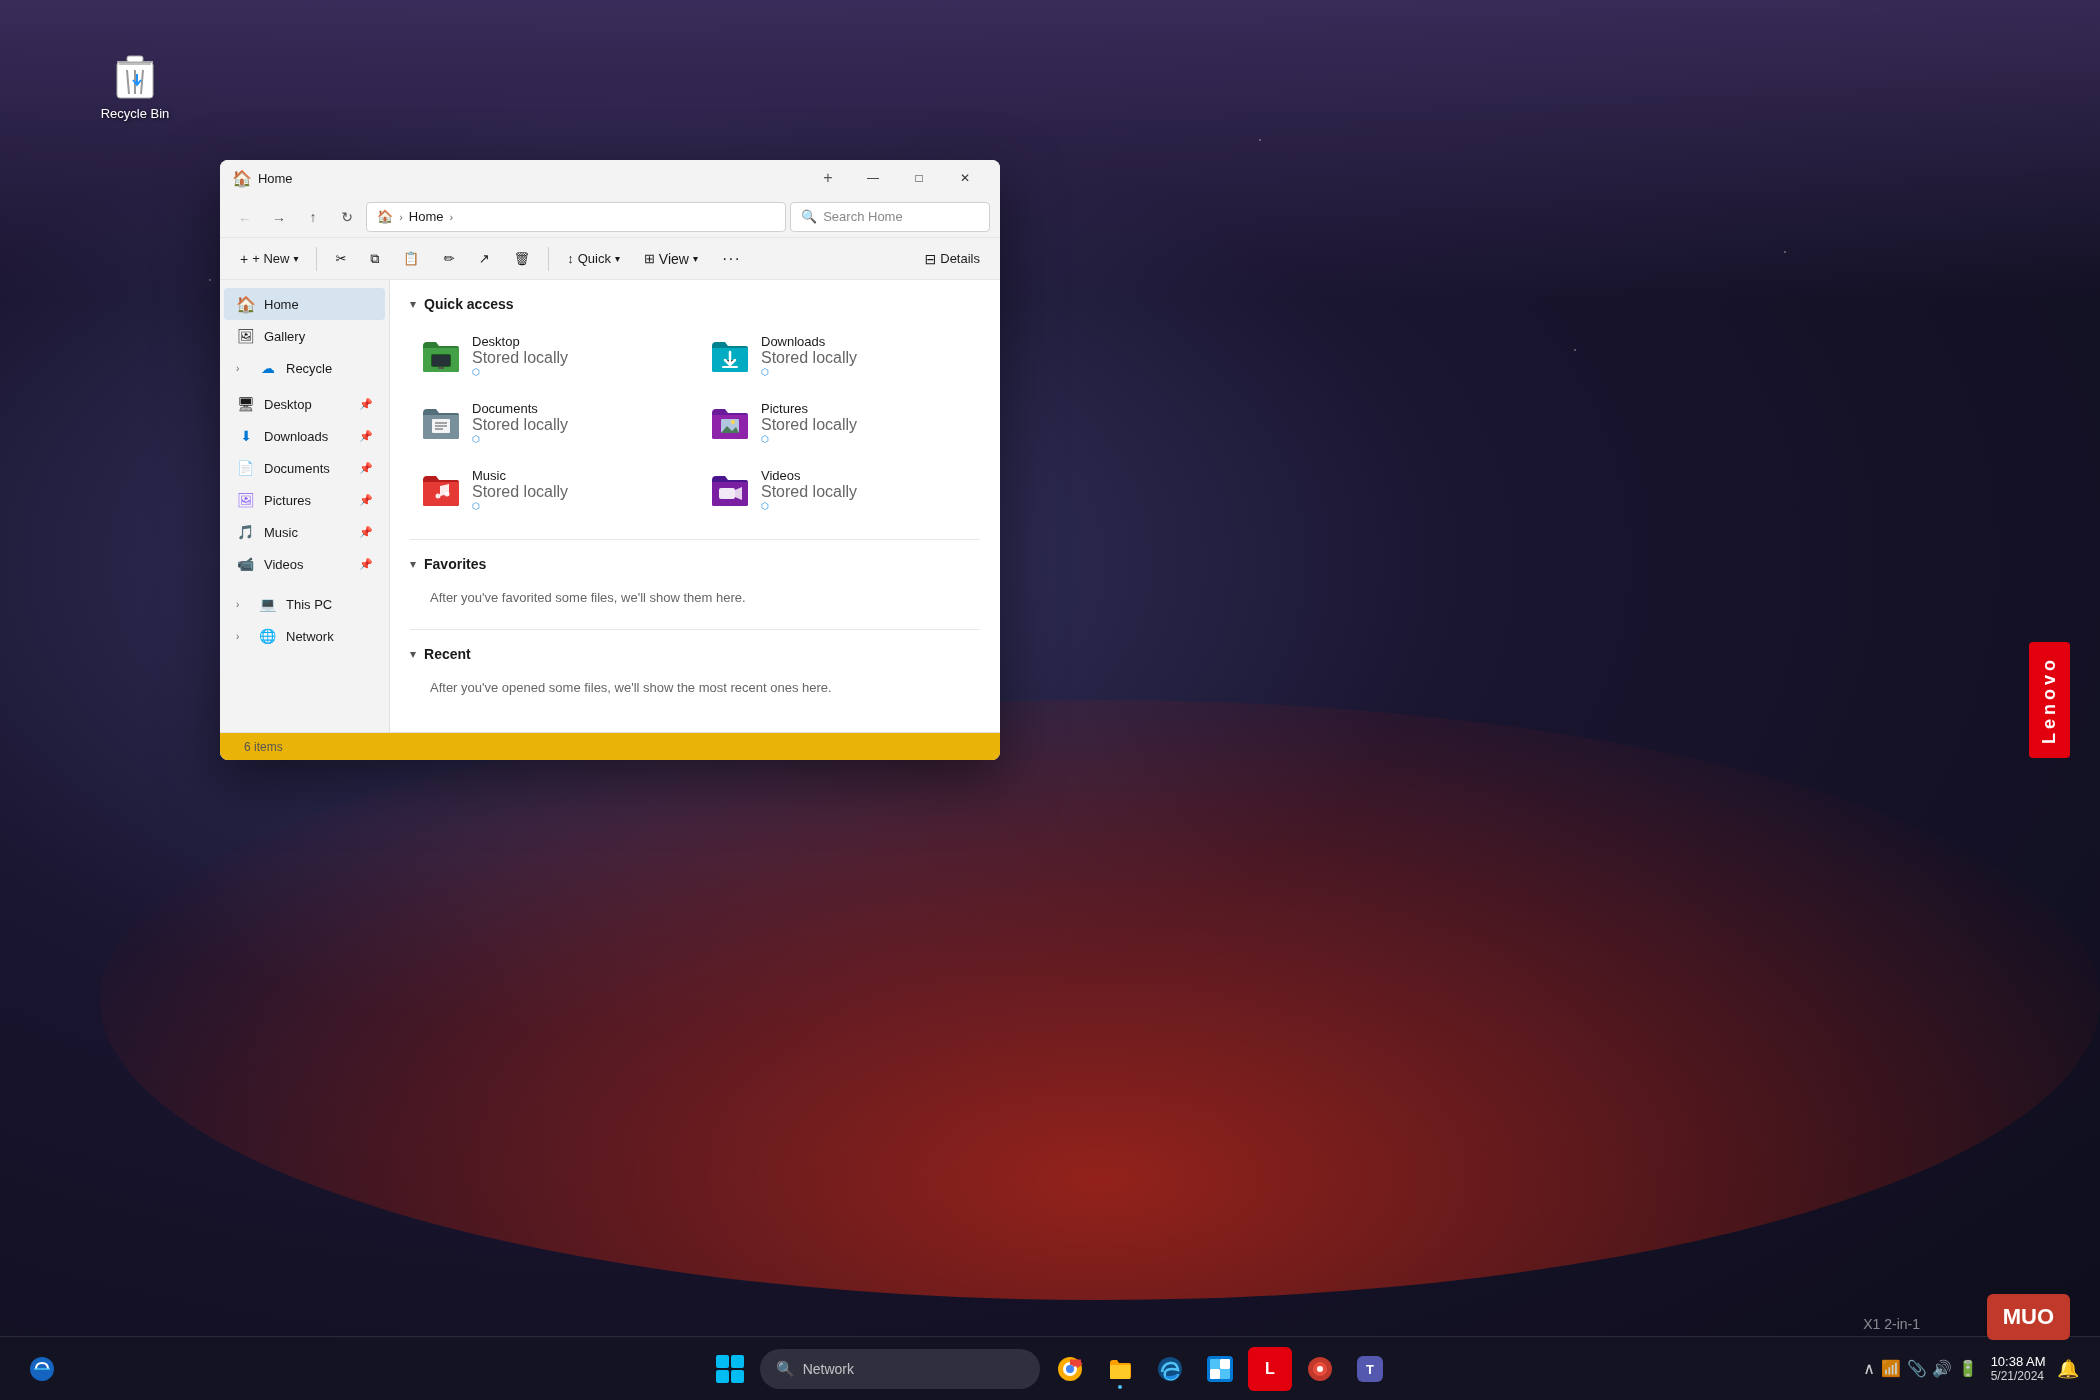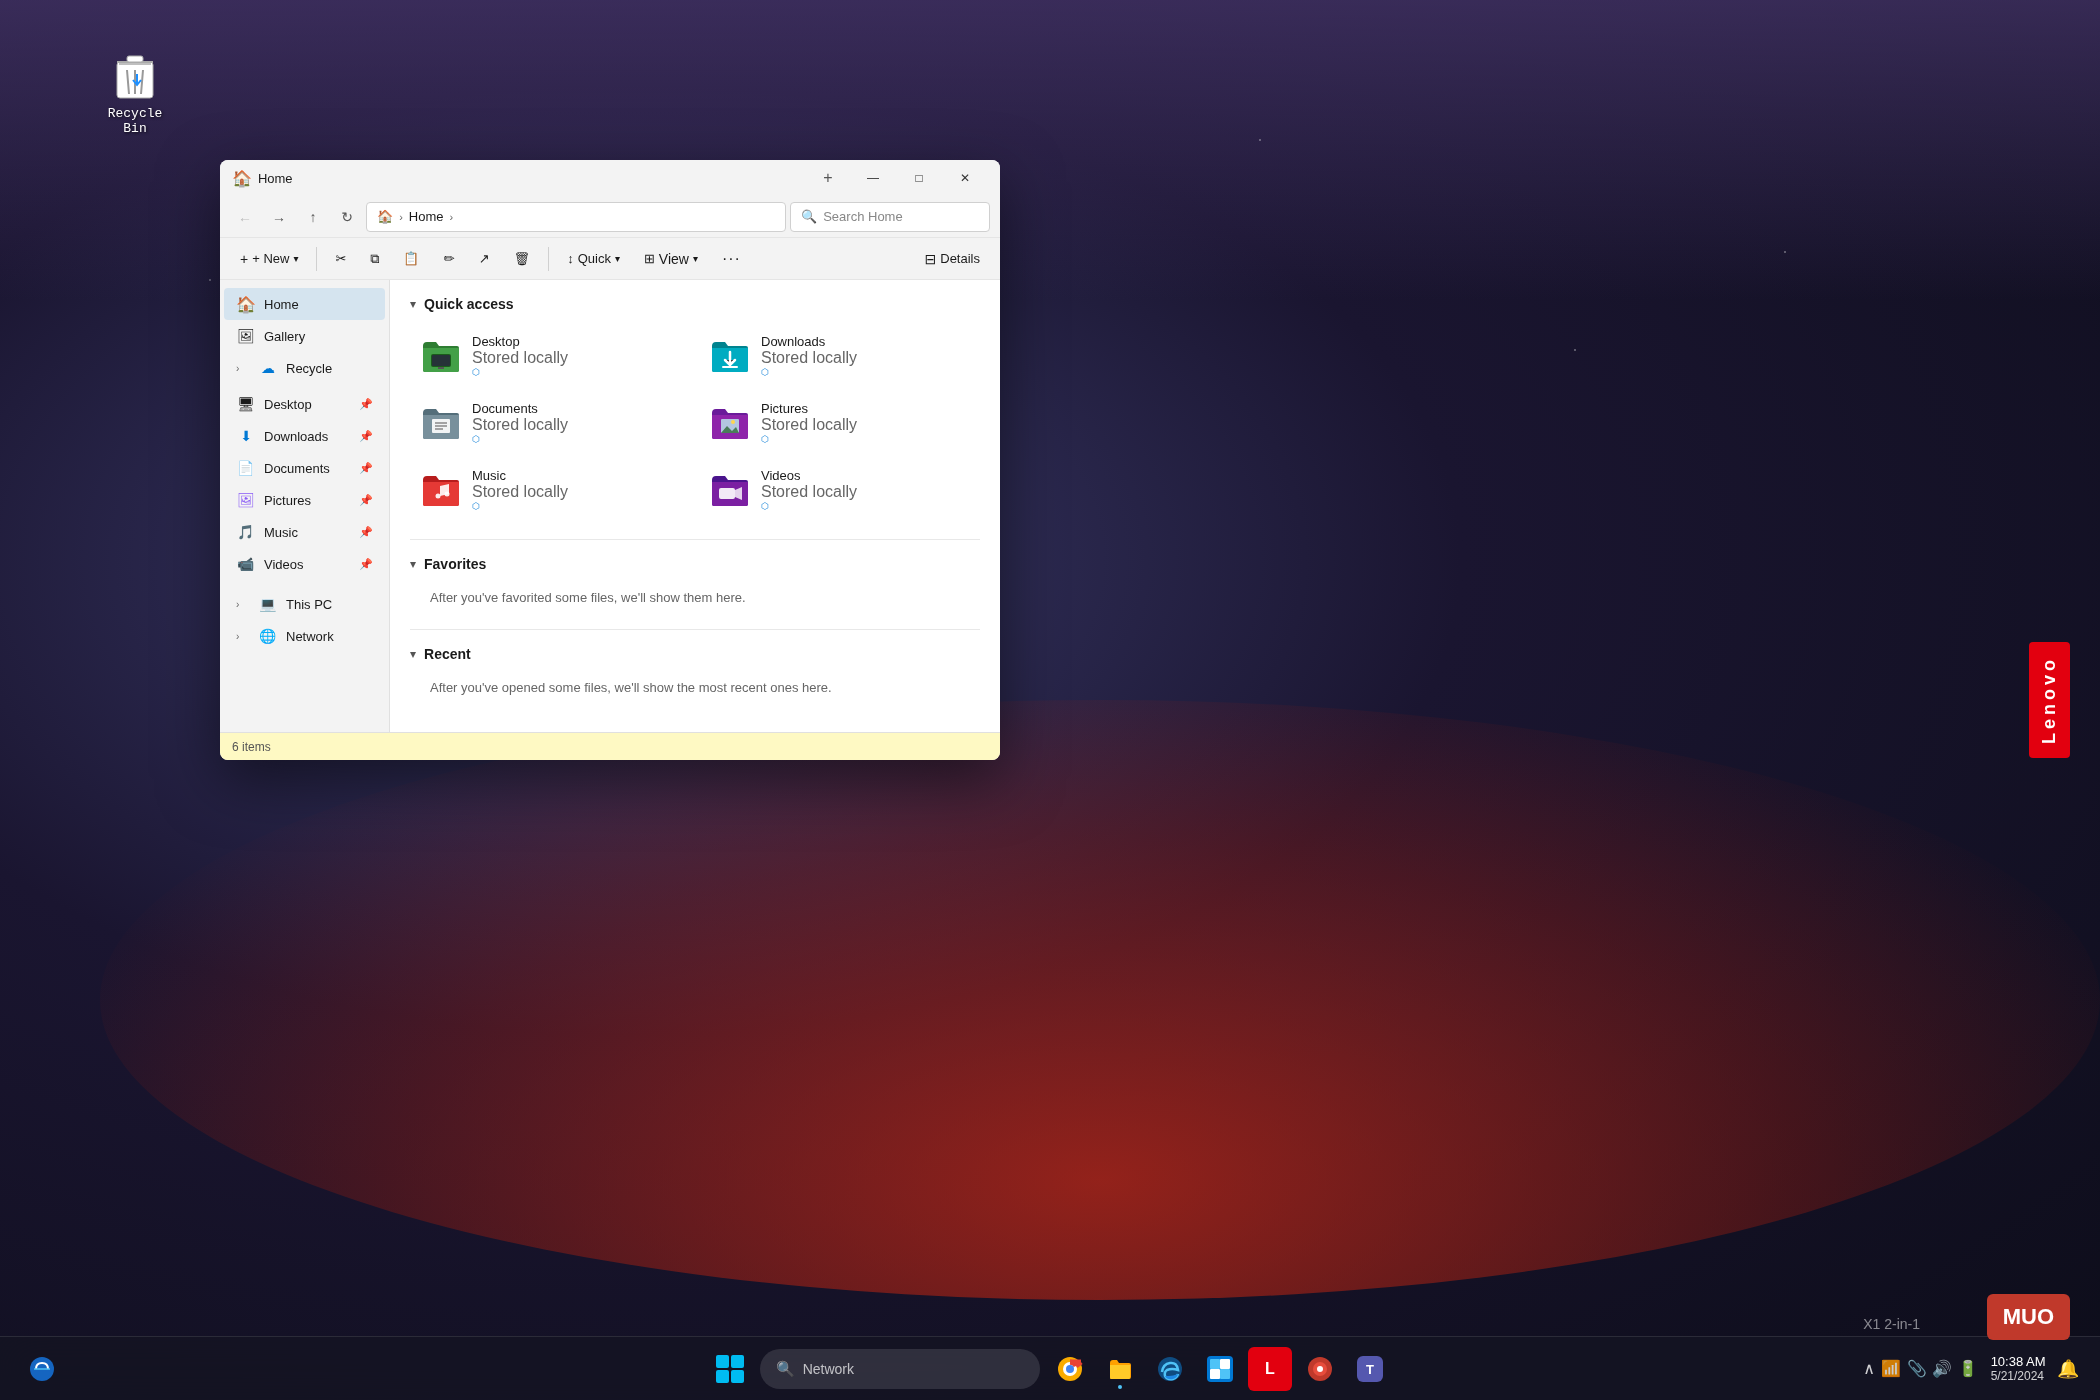--- a/index.html
+++ b/index.html
@@ -74,21 +74,20 @@
       align-items: center;
       justify-content: center;
       font-size: 36px;
     }
     .recycle-bin-label {
       color: white;
       font-size: 13px;
       text-align: center;
       text-shadow: 1px 1px 3px rgba(0,0,0,0.8);
       margin-top: 4px;
-      font-family: Liberation Mono, monospace;
     }
 
     
     .taskbar {
       position: absolute;
       bottom: 0;
       left: 0;
       right: 0;
       height: 64px;
       background: rgba(20, 20, 35, 0.95);
@@ -484,25 +483,25 @@
 
     .empty-section {
       font-size: 13px;
       color: #666;
       padding: 4px 0 8px 20px;
     }
 
     
     .status-bar {
       height: 28px;
-      background: #fef9c3;
+      background: #eab308;
       border-top: 1px solid #e0e0e0;
       display: flex;
       align-items: center;
-      padding: 0 12px;
+      padding: 0 24px;
       font-size: 12px;
       color: #555;
       flex-shrink: 0;
     }
   </style>
 </head>
 <body>
 
 <div class="bg-photo"></div>
 <div class="bg-overlay-top"></div>

